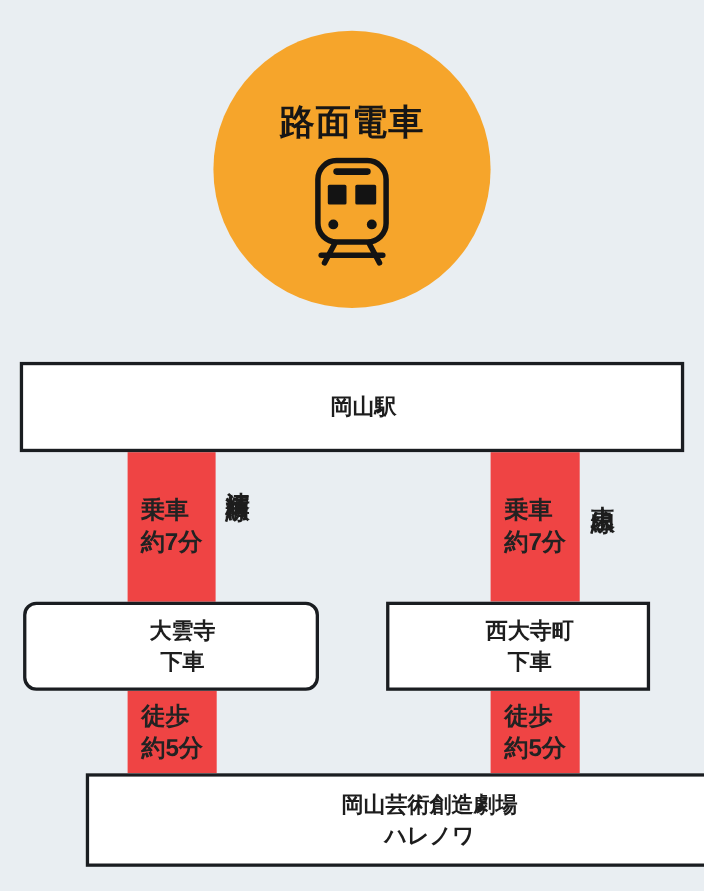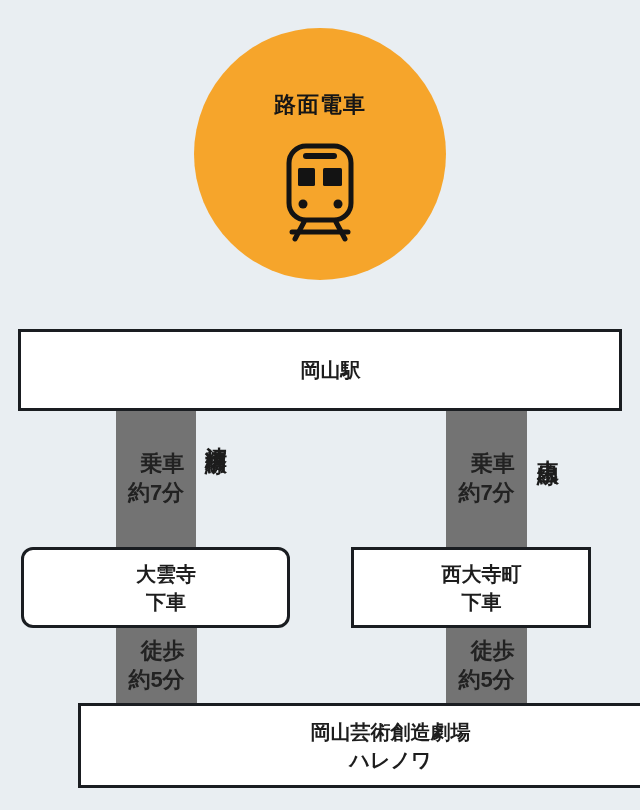--- a/index.html
+++ b/index.html
@@ -28,21 +28,21 @@
     height: 252px;
     border-radius: 50%;
     background: #F6A52B;
   }
   .badge-label {
     position: absolute;
     top: 62px;
     left: 0;
     width: 100%;
     text-align: center;
-    font-size: 22px;
+    font-size: 32px;
     font-weight: bold;
     letter-spacing: 1px;
     color: #161616;
     white-space: nowrap;
   }
   .badge-icon {
     position: absolute;
     top: 115px;
     left: 50%;
     transform: translateX(-50%);
@@ -64,25 +64,25 @@
     color: #1D1D1D;
     padding-left: 21px;
   }
   .box-origin      { left: 18px;  top: 329px; width: 604px; height: 82px; }
   .box-station-l   { left: 21px;  top: 547px; width: 269px; height: 81px; border-radius: 12px; }
   .box-station-r   { left: 351px; top: 547px; width: 240px; height: 81px; }
   .box-destination { left: 30px;  top: 703px; width: 604px; height: 85px; margin-left: 48px; }
   
   .segment {
     position: absolute;
-    background: #737373;
+    background: #ef4444;
     display: flex;
     align-items: center;
     justify-content: center;
-    text-align: right;
+    text-align: left;
     font-size: 22px;
     font-weight: bold;
     line-height: 1.3;
     white-space: pre-line;
     color: #222222;
   }
   .ride-l { left: 116px; top: 411px; width: 80px; height: 136px; }
   .ride-r { left: 446px; top: 411px; width: 81px; height: 136px; }
   .walk-l { left: 116px; top: 628px; width: 81px; height: 75px; }
   .walk-r { left: 446px; top: 628px; width: 81px; height: 75px; }

